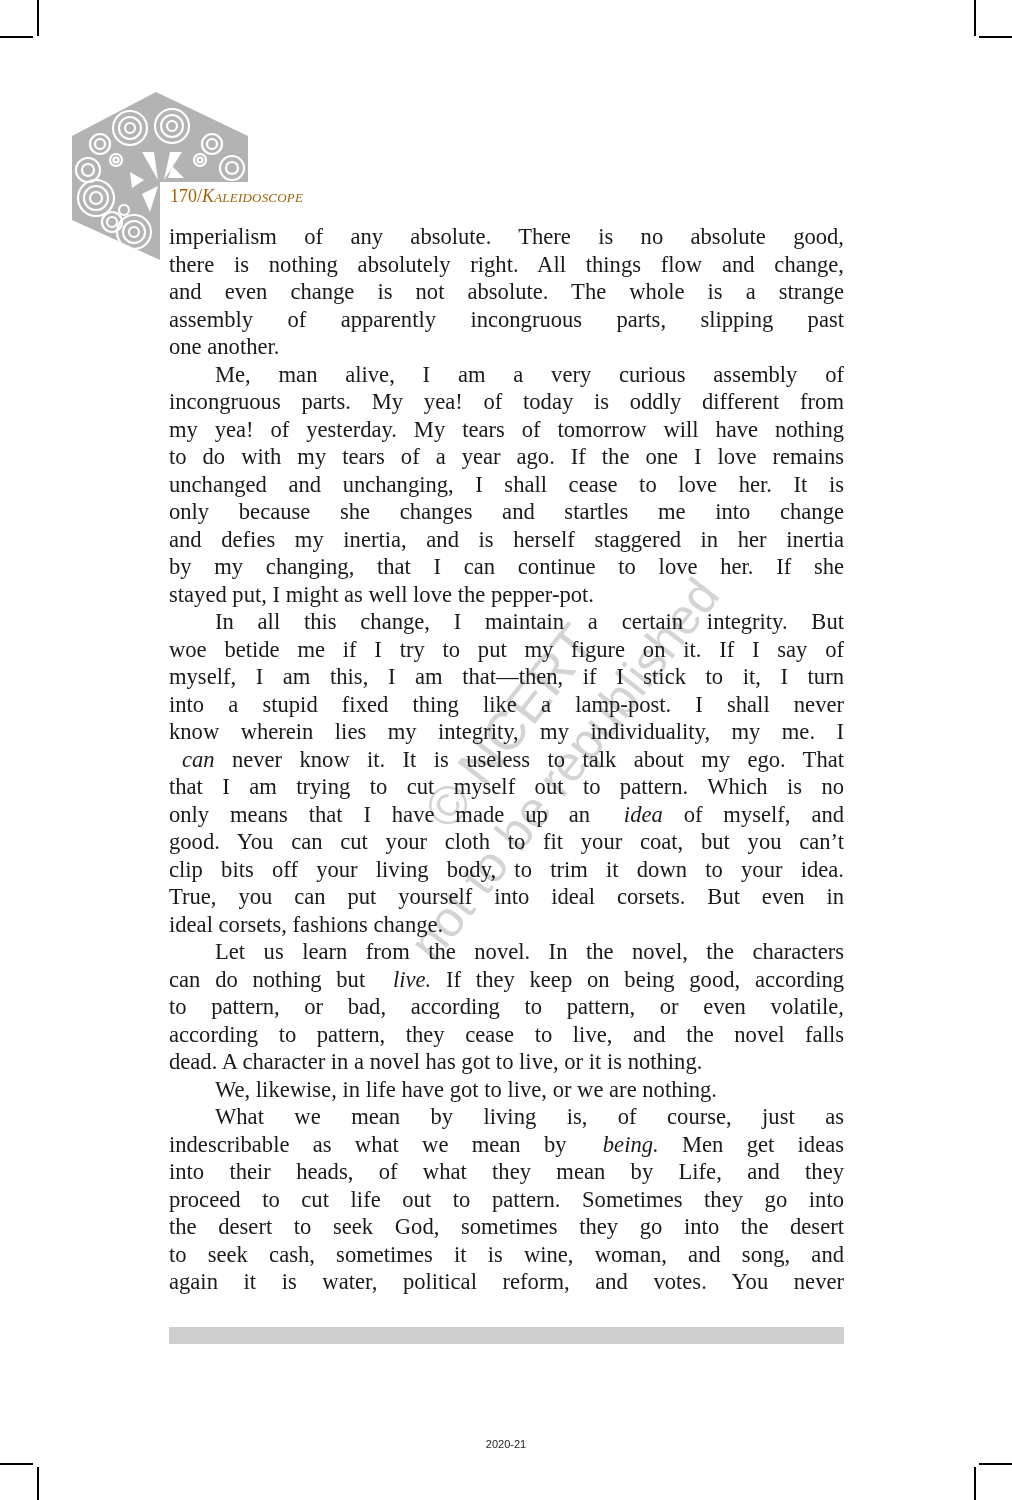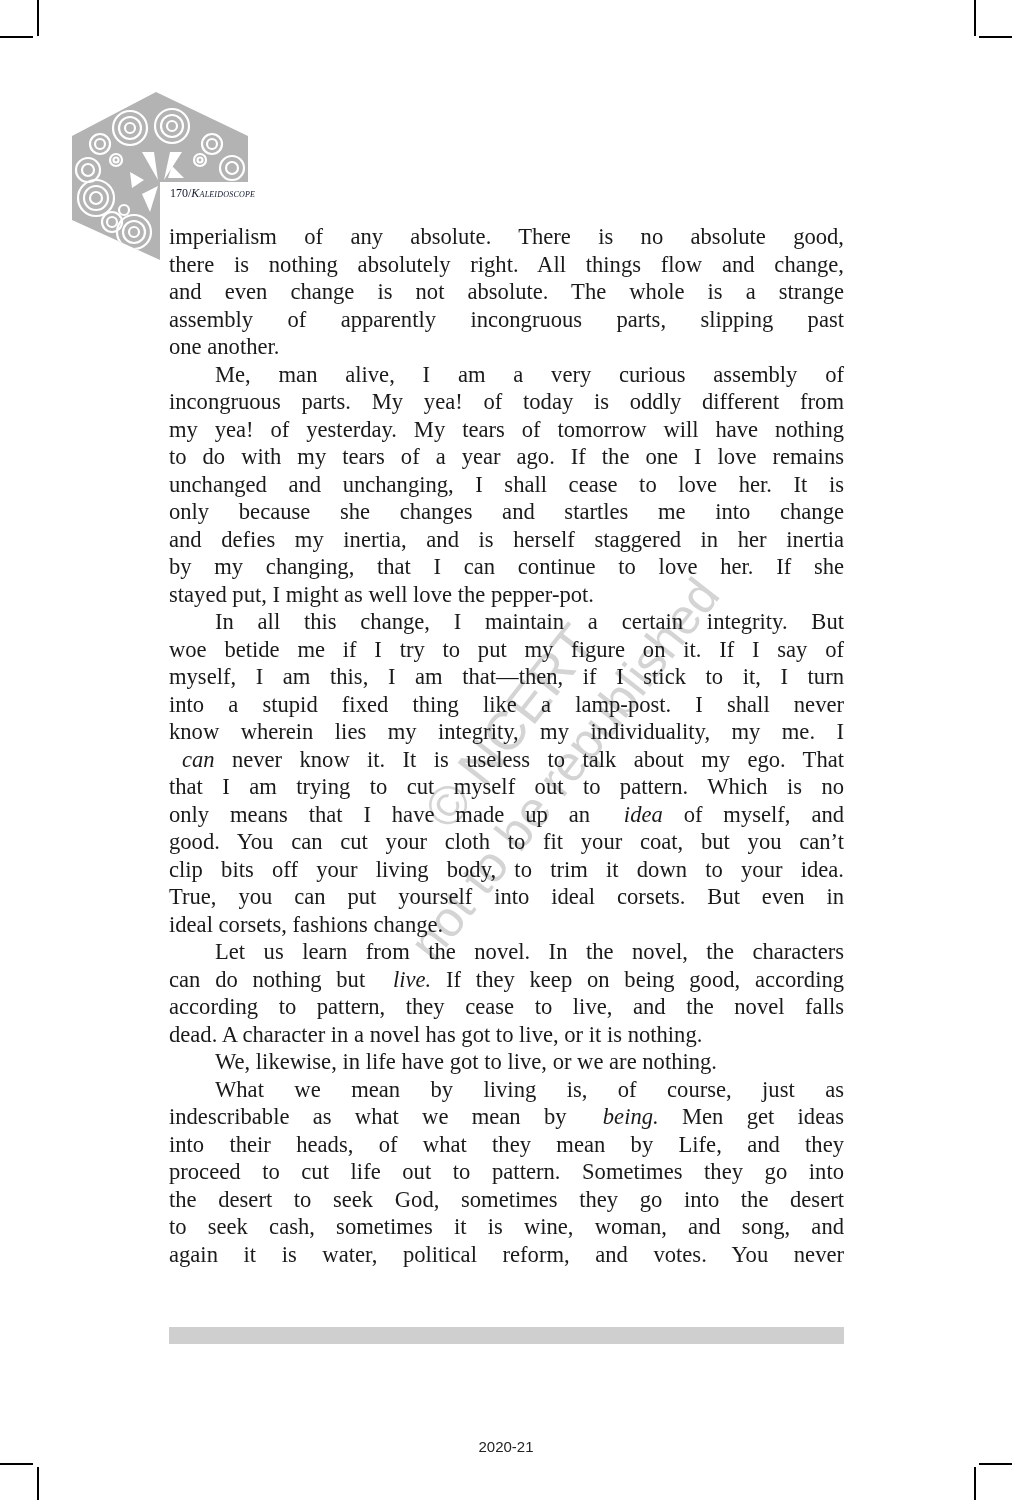--- a/index.html
+++ b/index.html
@@ -1,28 +1,28 @@
 <!DOCTYPE html>
 <html><head>
 <meta charset="utf-8">
 <style>
   html, body { margin:0; padding:0; background:#ffffff; }
   body { width:1012px; height:1500px; position:relative; overflow:hidden; font-family:"DejaVu Serif", serif; color:#1a1a1a; }
   .crop { position:absolute; background:#000; }
   .ornament { position:absolute; left:72px; top:92px; width:178px; height:168px; }
-  .running-head { position:absolute; left:170px; top:186px; font-size:12px; font-family:"Liberation Serif", serif; color:#0f172a; white-space:nowrap; }
+  .running-head { position:absolute; left:170px; top:186px; font-size:18px; font-family:"Liberation Serif", serif; color:#a16207; white-space:nowrap; }
   .running-head .title { font-style:italic; font-variant:small-caps; letter-spacing:0.2px; }
   .text-block { position:absolute; left:169px; top:223px; width:675px; font-family:Liberation Serif, serif; font-size:22.6px; line-height:27.5px; color:#1a1a1a; }
   .line { display:block; text-align:justify; text-align-last:justify; white-space:nowrap; height:27.5px; overflow:visible; }
   .line.last { text-align-last:left; }
   .line.indent { padding-left:46px; }
   .line .it { font-style:italic;margin-left:13px; }
   .watermark { position:absolute; left:300px; top:540px; width:480px; height:420px; pointer-events:none; }
   .bottom-bar { position:absolute; left:169px; top:1327px; width:675px; height:17px; background:#cfcfcf; }
-  .page-footer { position:absolute; left:0; width:1012px; top:1438px; text-align:center; font-family:"Liberation Sans", sans-serif; font-size:15px; color:#222; }
+  .page-footer { position:absolute; left:0; width:1012px; top:1438px; text-align:center; font-family:"Liberation Sans", sans-serif; font-size:11px; color:#222; }
 </style>
 </head>
 <body>
 
 <div class="crop" style="left:37px;top:0;width:1.5px;height:36px;"></div>
 <div class="crop" style="left:0;top:36px;width:33px;height:1.5px;"></div>
 <div class="crop" style="left:974px;top:0;width:1.5px;height:36px;"></div>
 <div class="crop" style="left:979px;top:36px;width:33px;height:1.5px;"></div>
 <div class="crop" style="left:0;top:1463px;width:33px;height:1.5px;"></div>
 <div class="crop" style="left:37px;top:1467px;width:1.5px;height:33px;"></div>
@@ -139,20 +139,21 @@
       <span class="line">that I am trying to cut myself out to pattern. Which is no</span>
       <span class="line"><span>only means that I have made up an </span><span class="it">idea</span><span> of myself, and</span></span>
       <span class="line">good. You can cut your cloth to fit your coat, but you can’t</span>
       <span class="line">clip bits off your living body, to trim it down to your idea.</span>
       <span class="line">True, you can put yourself into ideal corsets. But even in</span>
       <span class="line last">ideal corsets, fashions change.</span>
     </div>
     <div>
       <span class="line indent">Let us learn from the novel. In the novel, the characters</span>
       <span class="line"><span>can do nothing but </span><span class="it">live.</span><span> If they keep on being good, according</span></span>
+      <span class="line">to pattern, or bad, according to pattern, or even volatile,</span>
       <span class="line">according to pattern, they cease to live, and the novel falls</span>
       <span class="line last">dead. A character in a novel has got to live, or it is nothing.</span>
     </div>
     <div>
       <span class="line indent last">We, likewise, in life have got to live, or we are nothing.</span>
     </div>
     <div>
       <span class="line indent">What we mean by living is, of course, just as</span>
       <span class="line"><span>indescribable as what we mean by </span><span class="it">being.</span><span> Men get ideas</span></span>
       <span class="line">into their heads, of what they mean by Life, and they</span>

